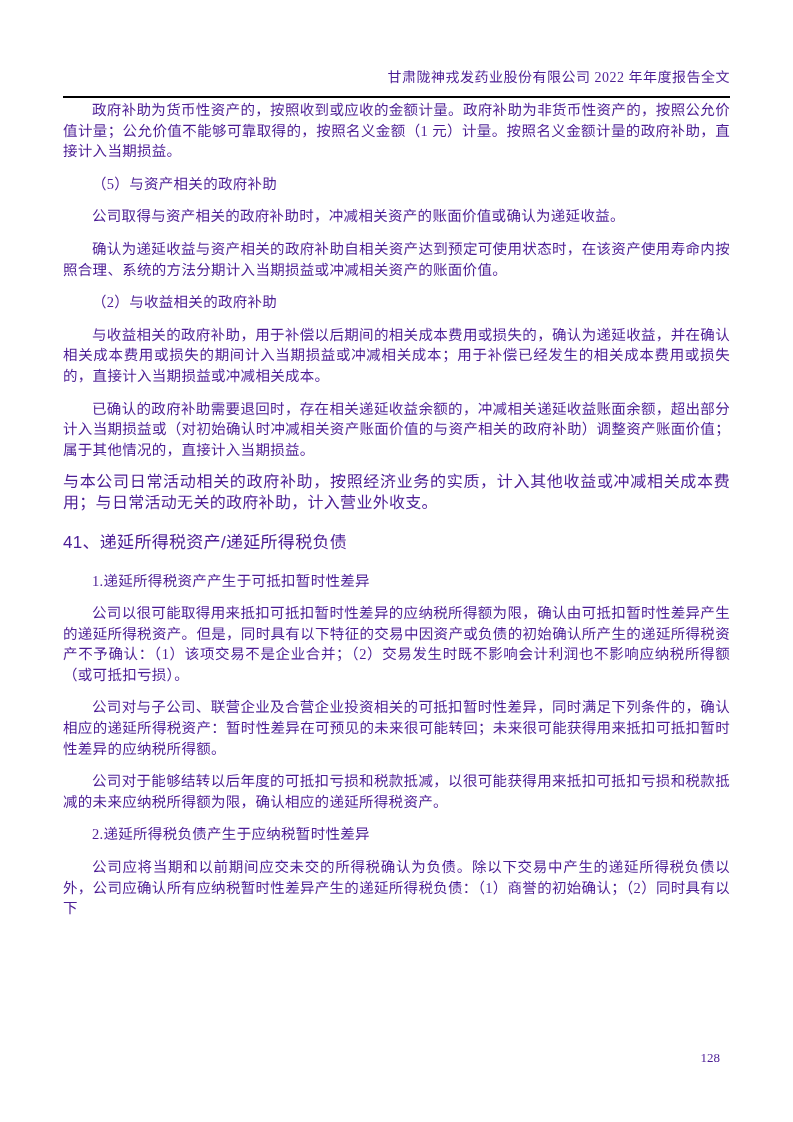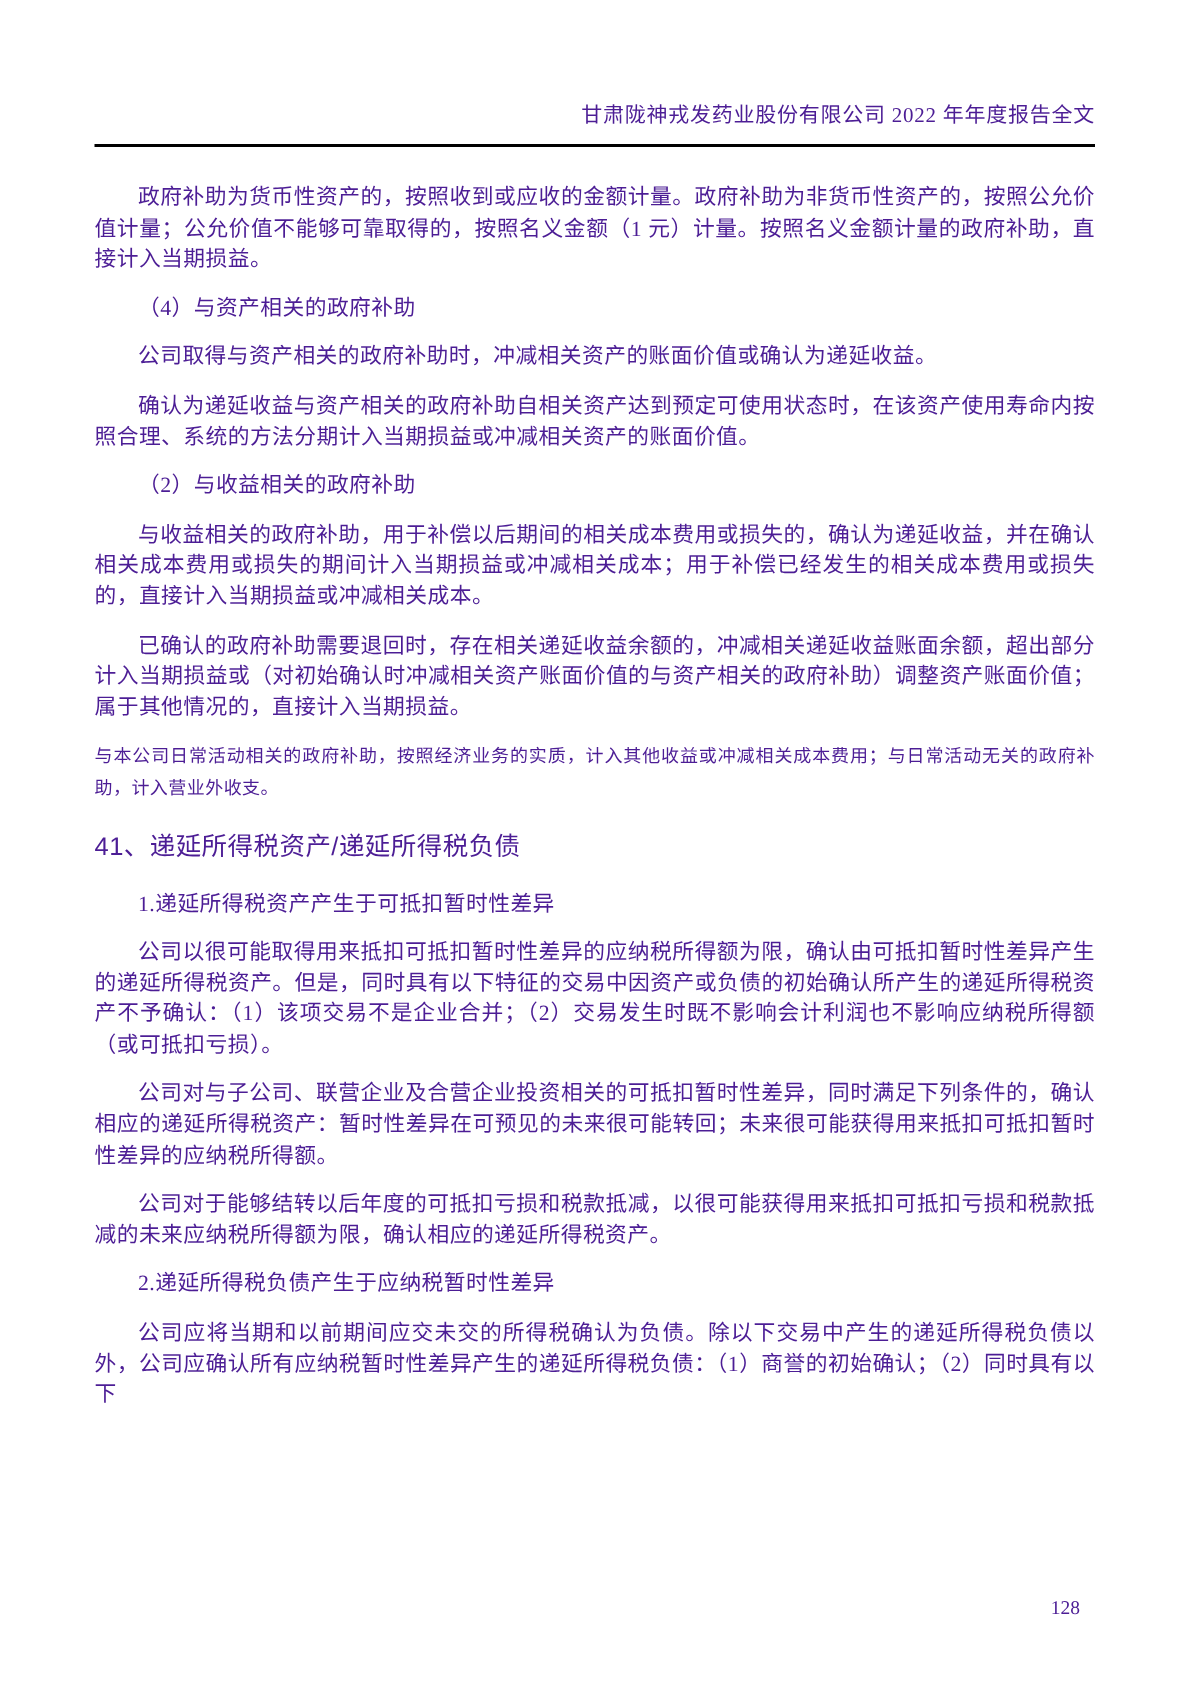--- a/index.html
+++ b/index.html
@@ -21,32 +21,32 @@
   }
   .header {
     text-align: right;
     font-size: 14px;
     line-height: 20px;
     padding-bottom: 8px;
     border-bottom: 2px solid #000000;
     letter-spacing: 0.5px;
   }
   .content {
-    padding-top: 24px;
+    padding-top: 2px;
   }
   .para {
     font-size: 14.5px;
     line-height: 20.6px;
     text-align: justify;
     text-indent: 2em;
     margin: 0 0 12px 0;
     letter-spacing: 0.3px;
   }
   .para-noindent {
-    font-size: 12px;
+    font-size: 16px;
     line-height: 20.6px;
     text-align: justify;
     text-indent: 0;
     margin: 0 0 12px 0;
     letter-spacing: 0.3px;
   }
   .sub {
     font-size: 14.5px;
     line-height: 20.6px;
     text-indent: 2em;
@@ -57,36 +57,36 @@
     font-family: "Liberation Sans", "DejaVu Sans", sans-serif;
     font-size: 17px;
     font-weight: normal;
     line-height: 21px;
     margin: 18px 0 18px 0;
     letter-spacing: 0.3px;
   }
   .page-number {
     position: absolute;
     right: 73px;
-    bottom: 62px;
+    bottom: 76px;
     font-size: 13px;
     font-family: "Liberation Serif", "DejaVu Serif", serif;
   }
 </style>
 </head>
 <body>
 
 <div class="page">
 
   <div class="header">甘肃陇神戎发药业股份有限公司 2022 年年度报告全文</div>
 
   <div class="content">
     <p class="para">政府补助为货币性资产的，按照收到或应收的金额计量。政府补助为非货币性资产的，按照公允价值计量；公允价值不能够可靠取得的，按照名义金额（1 元）计量。按照名义金额计量的政府补助，直接计入当期损益。</p>
 
-    <p class="sub">（4）与资产相关的政府补助</p>
+    <p class="sub">（5）与资产相关的政府补助</p>
 
     <p class="para">公司取得与资产相关的政府补助时，冲减相关资产的账面价值或确认为递延收益。</p>
 
     <p class="para">确认为递延收益与资产相关的政府补助自相关资产达到预定可使用状态时，在该资产使用寿命内按照合理、系统的方法分期计入当期损益或冲减相关资产的账面价值。</p>
 
 
     <p class="sub">（2）与收益相关的政府补助</p>
 
     <p class="para">与收益相关的政府补助，用于补偿以后期间的相关成本费用或损失的，确认为递延收益，并在确认相关成本费用或损失的期间计入当期损益或冲减相关成本；用于补偿已经发生的相关成本费用或损失的，直接计入当期损益或冲减相关成本。</p>
 

